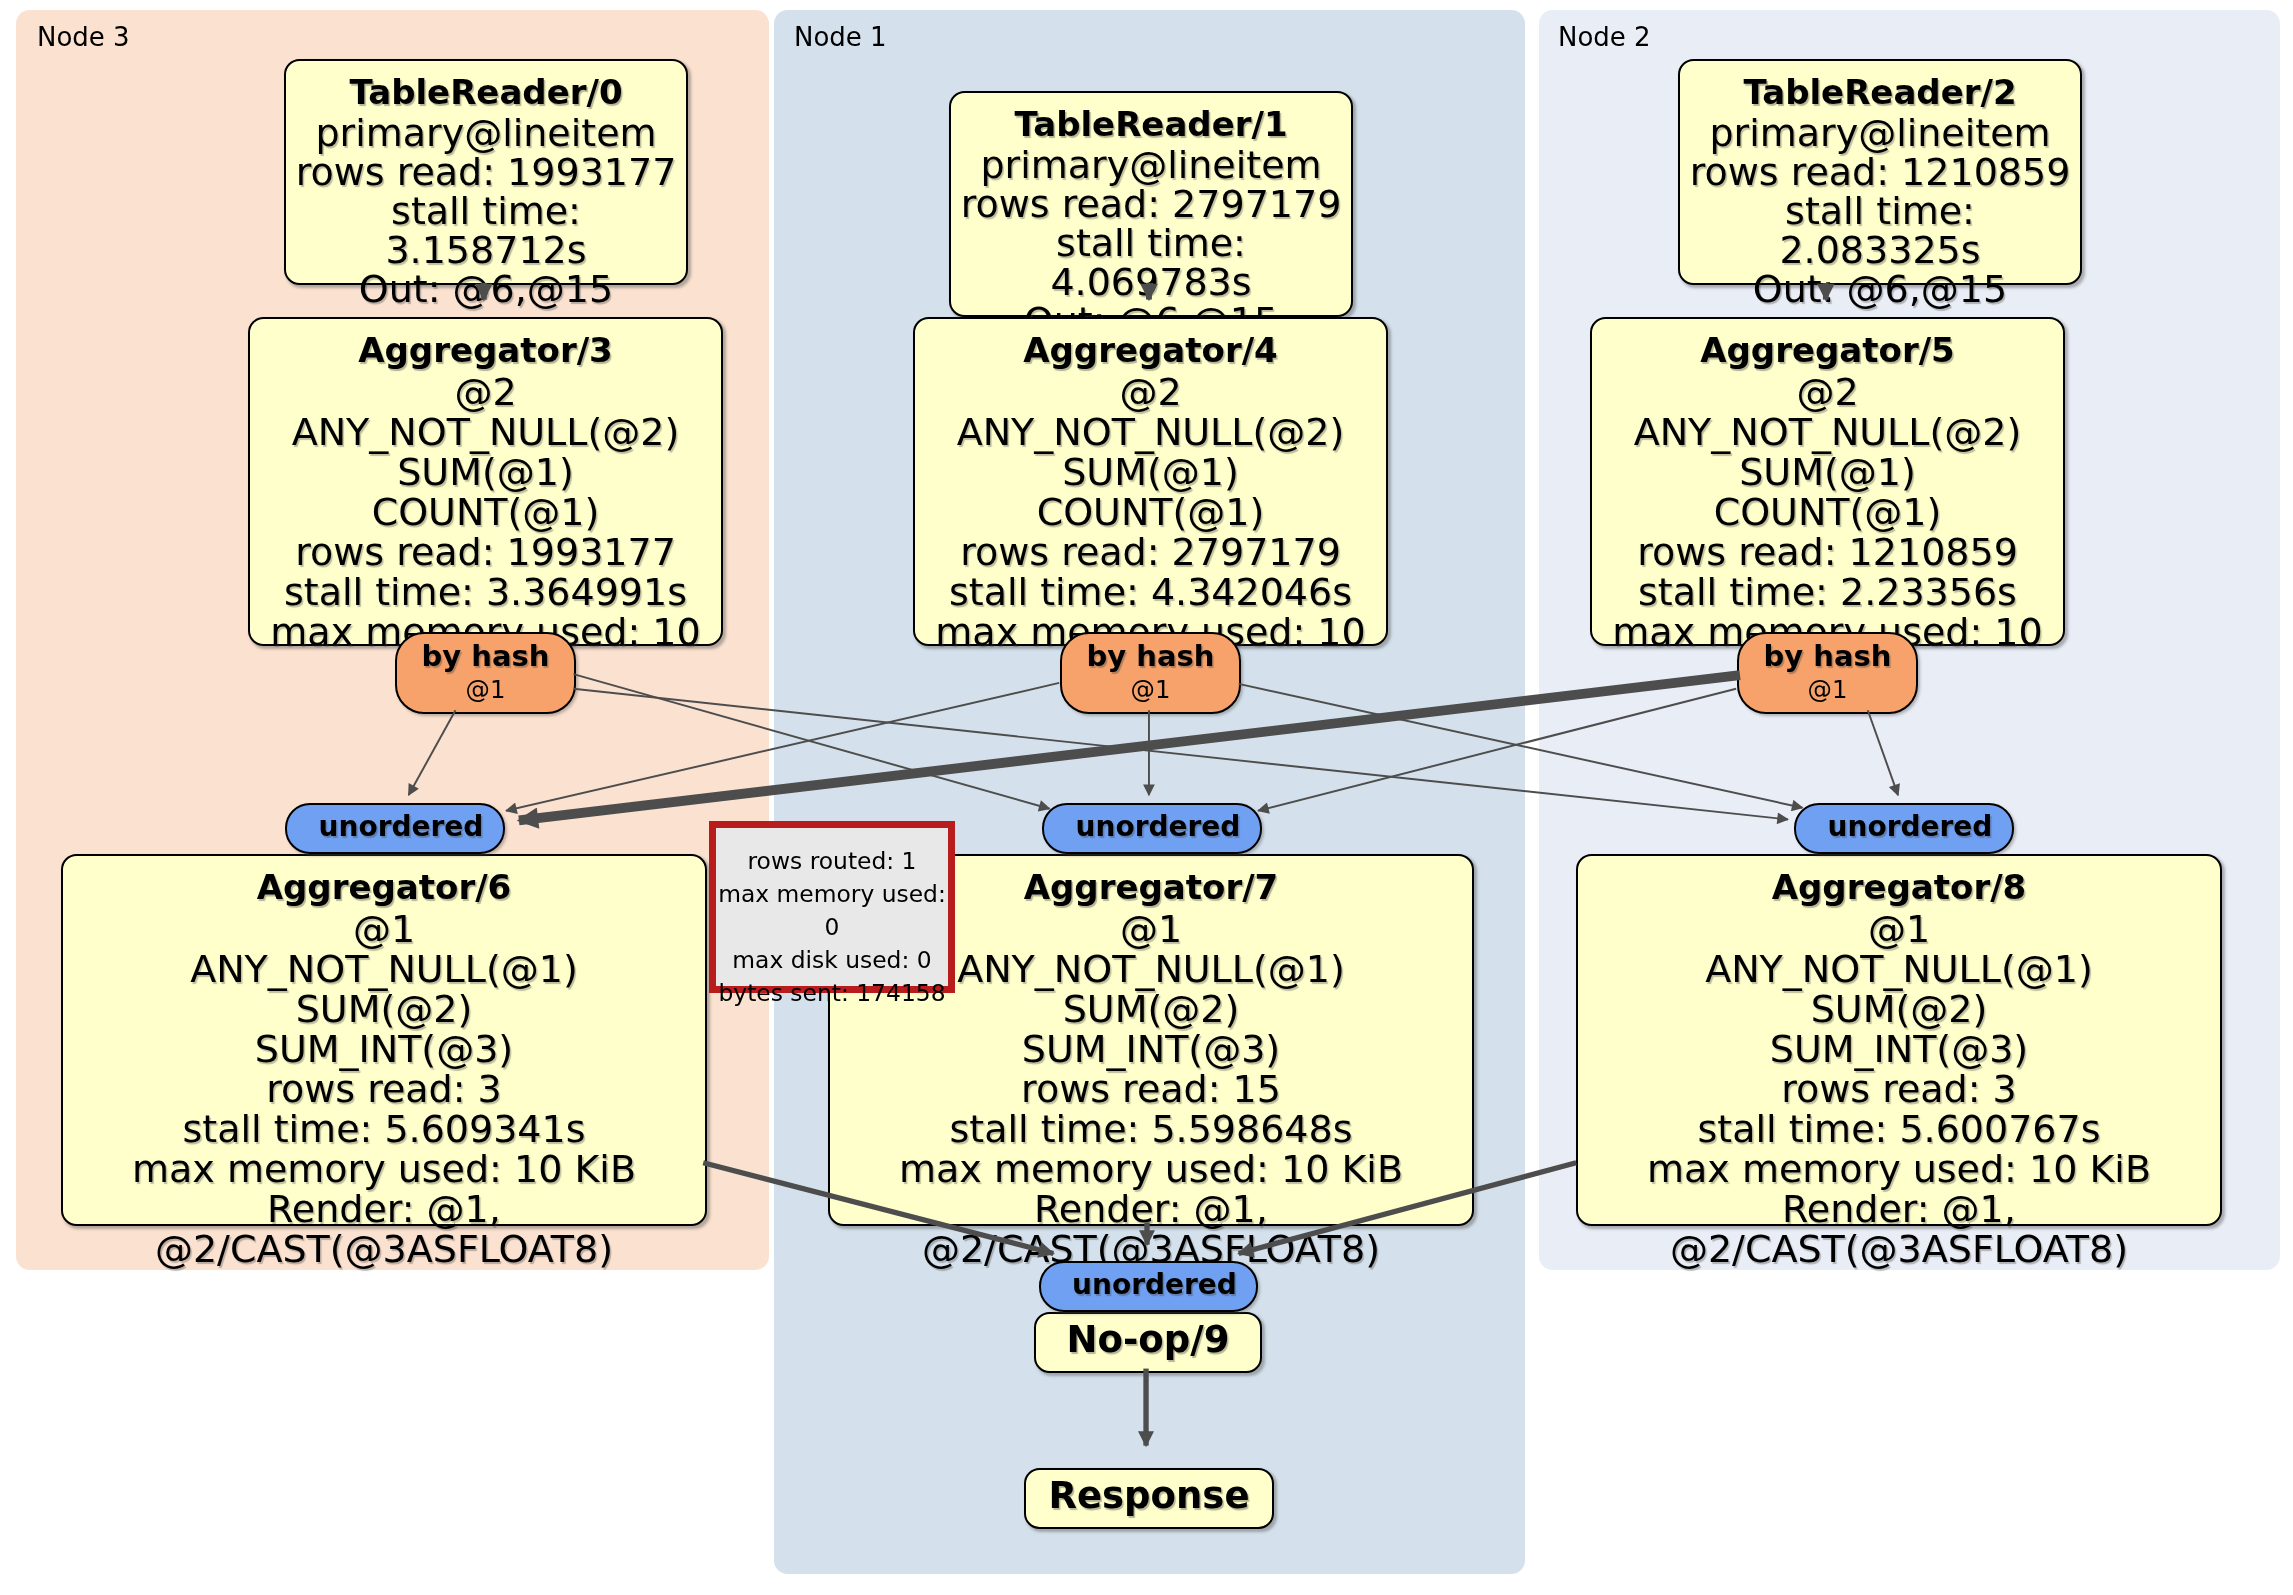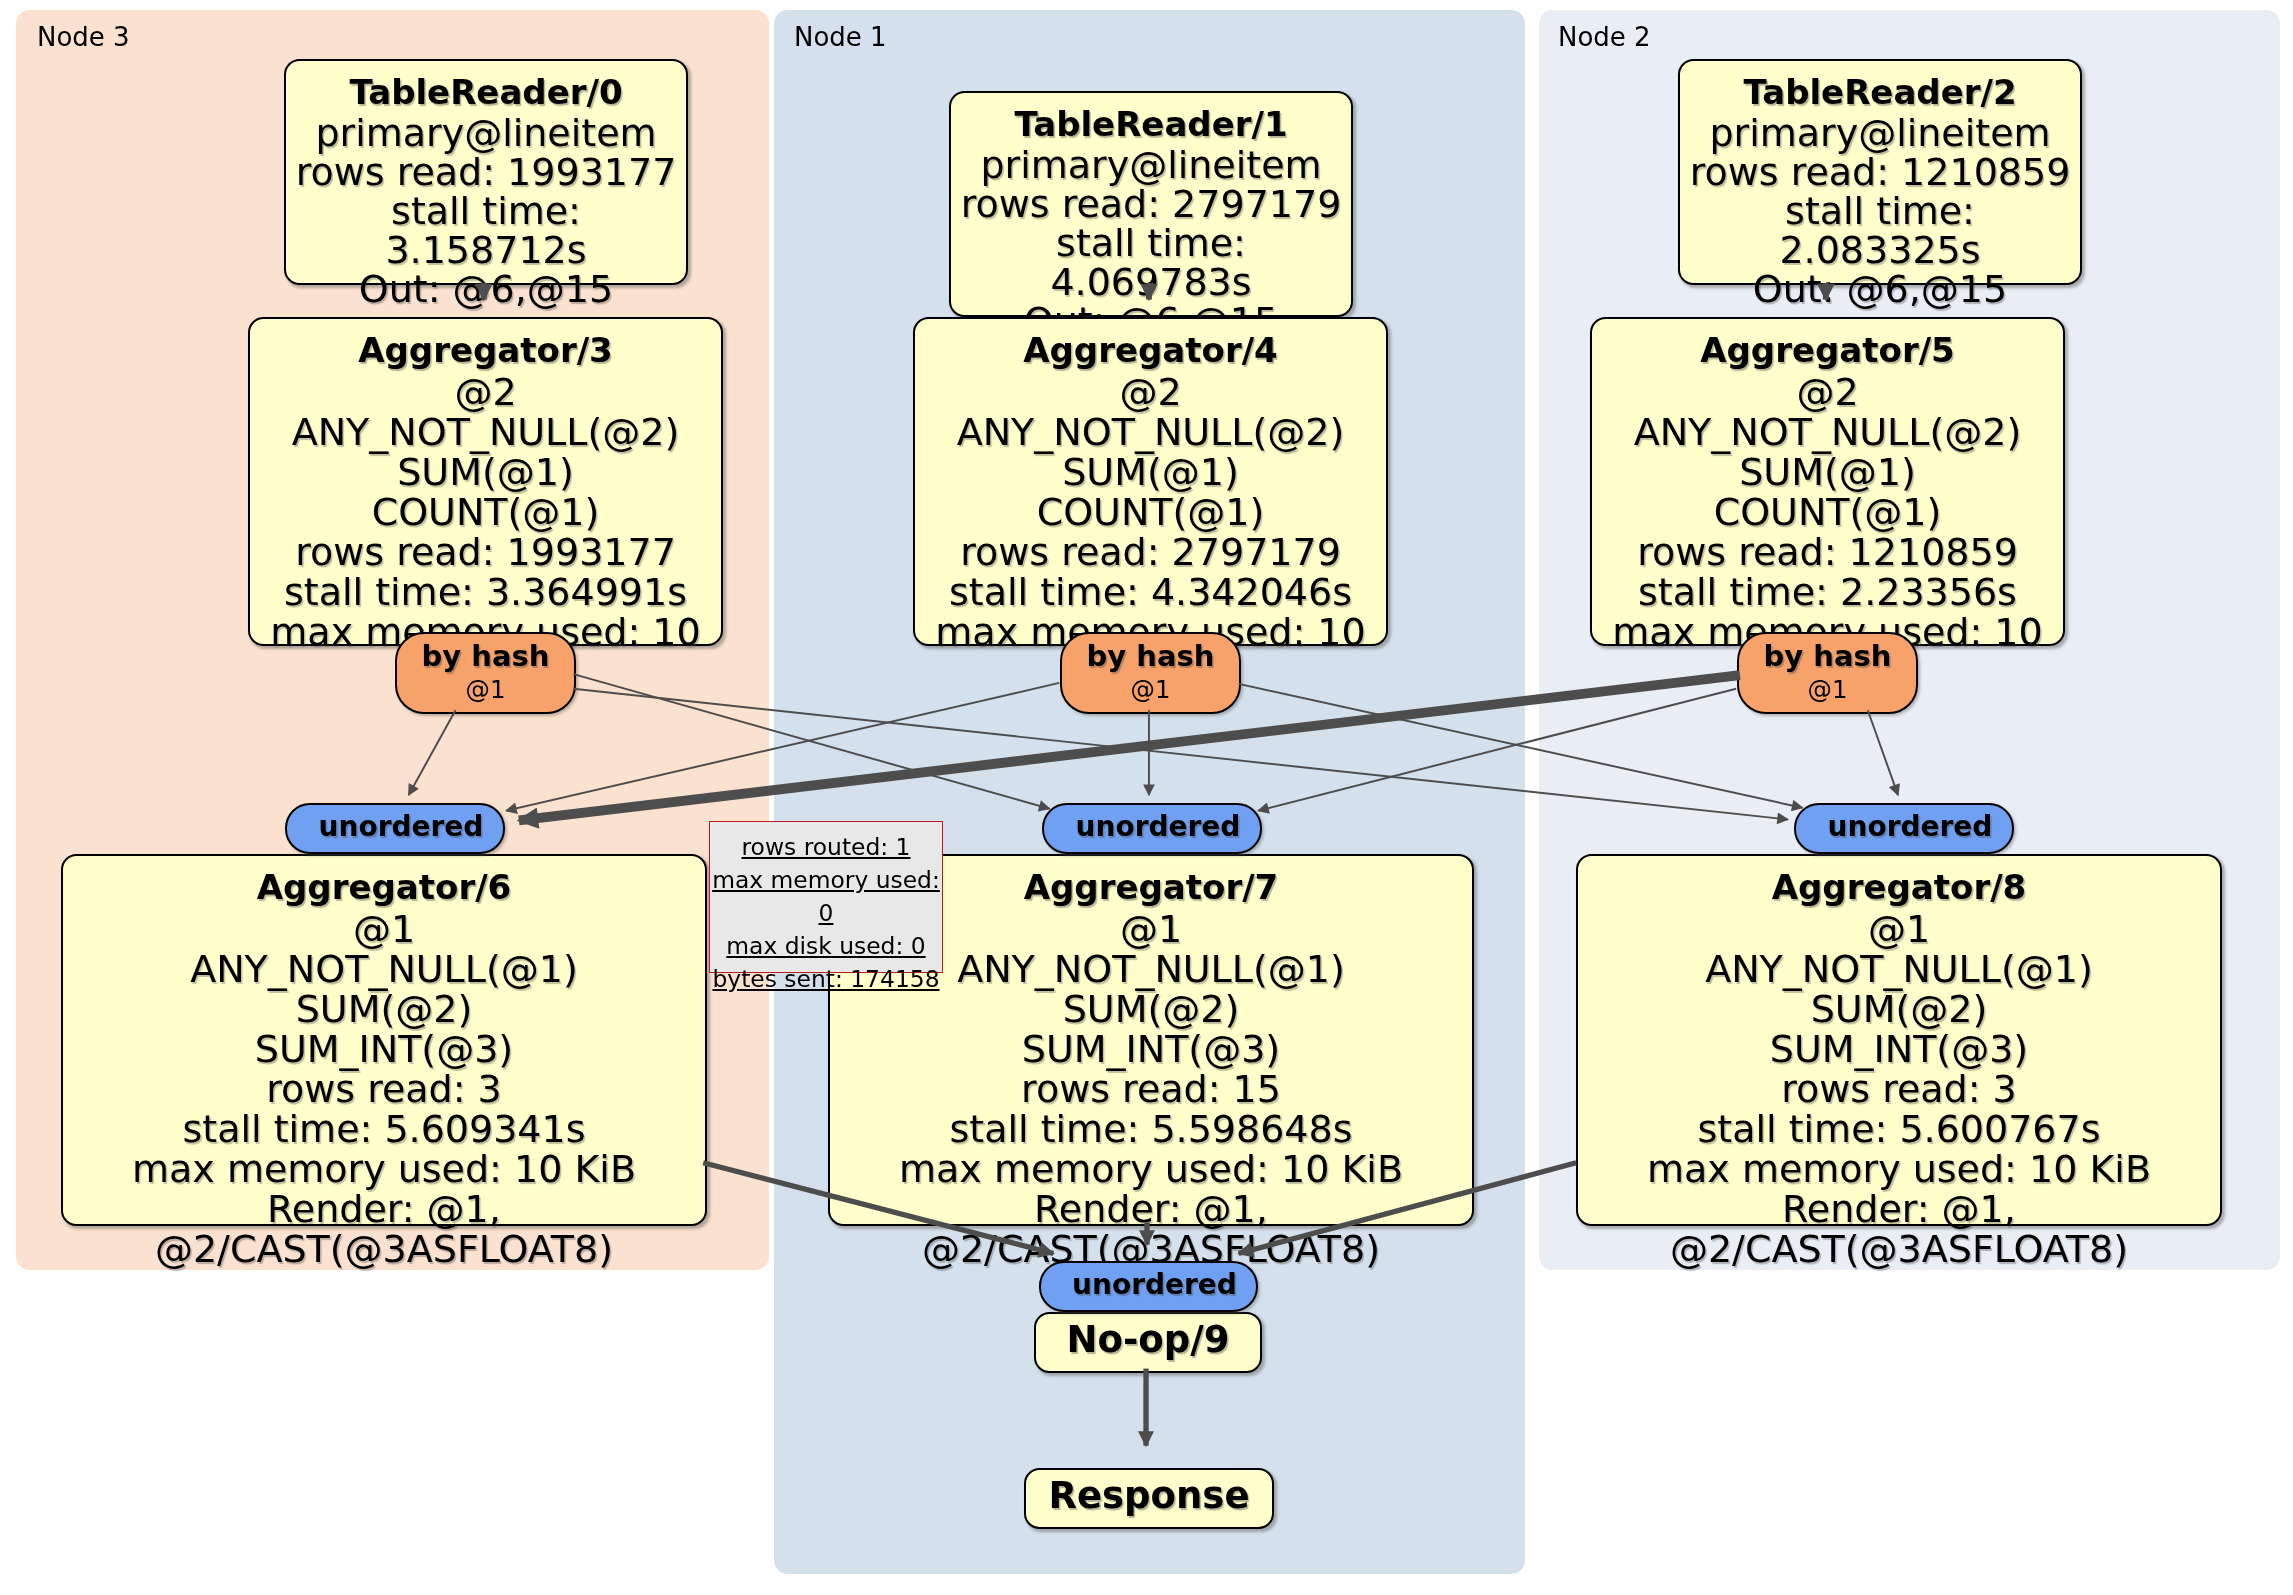--- a/index.html
+++ b/index.html
@@ -23,22 +23,22 @@
   .sync{position:absolute;background:var(--sync-fill);border:2.9px solid #000;border-radius:25px;
         text-align:center;font-weight:bold;font-size:28px;z-index:3;
         box-shadow:2px 2px 2.9px rgba(90,90,90,.4);text-shadow:1.5px 1.5px 1px rgba(70,70,70,.4);}
   .sync span{display:block;line-height:43px;margin-left:12px;}
   svg.edges{position:absolute;left:0;top:0;z-index:4;pointer-events:none;}
   svg.edges line{stroke:var(--edge);}
   .thick{stroke-width:6;}
   .thin{stroke-width:2;}
   .hl{stroke-width:10;}
   .mid{stroke-width:5.5;}
-  .tooltip{position:absolute;background:var(--tooltip-fill);border:1px solid #b91c1c;text-align:center;
-           font-size:23.4px;line-height:33px;padding-top:9px;z-index:5;text-decoration:underline;}
+  .tooltip{position:absolute;background:var(--tooltip-fill);border:7px solid #b91c1c;text-align:center;
+           font-size:23.4px;line-height:33px;padding-top:17px;z-index:5;}
 </style>
 </head>
 <body>
 
 <div class="canvas">
 
   <div class="panel" style="left:15.6px;top:9.8px;width:753px;height:1260px;background:var(--panel-node3);"></div>
   <div class="panel" style="left:774px;top:9.8px;width:751px;height:1564px;background:var(--panel-node1);"></div>
   <div class="panel" style="left:1539px;top:9.8px;width:741px;height:1260px;background:var(--panel-node2);"></div>
 

